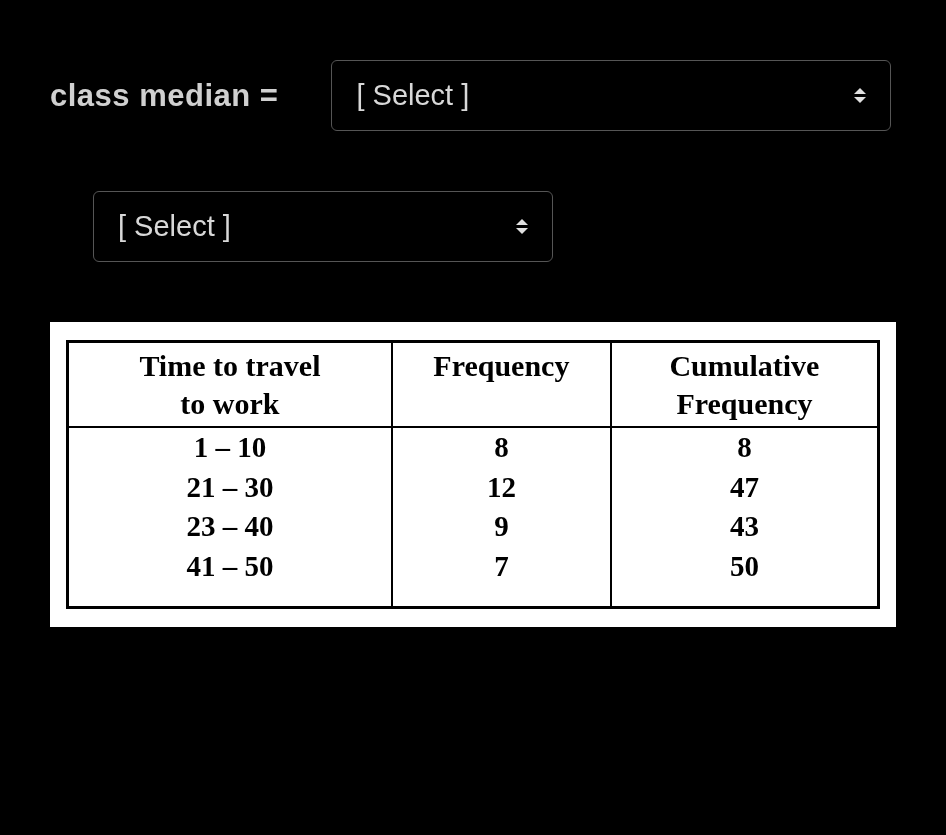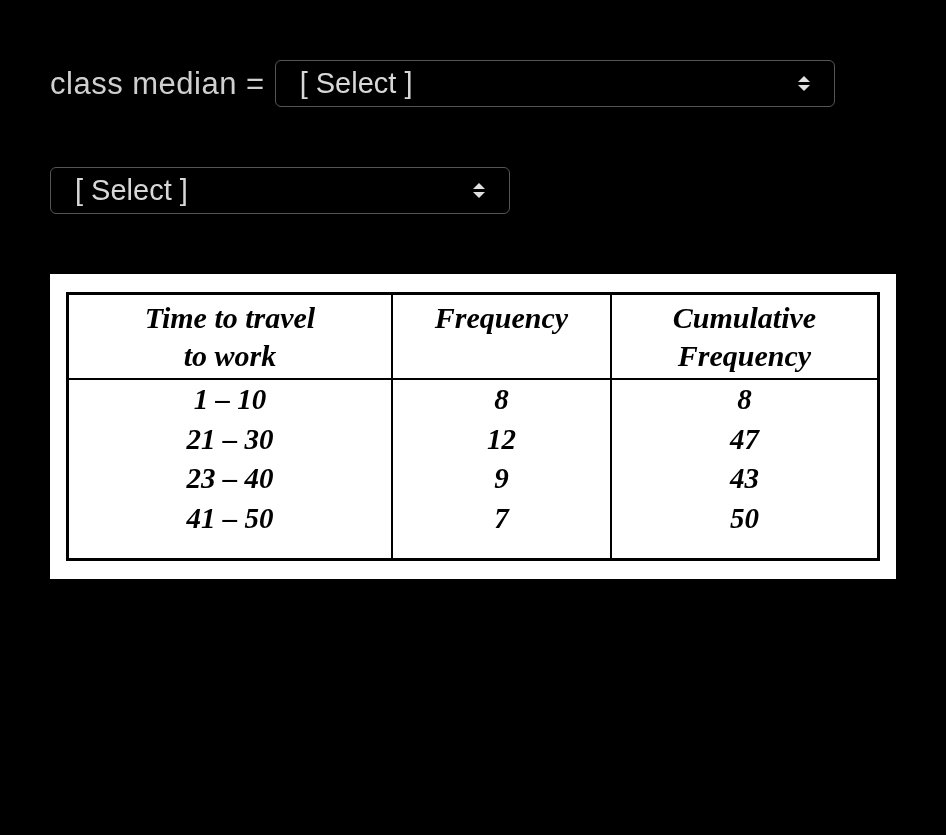--- a/index.html
+++ b/index.html
@@ -15,40 +15,41 @@
       color: #c8c8c8;
       padding: 60px 50px;
     }
     .form-row {
       display: flex;
       align-items: center;
       margin-bottom: 60px;
     }
     .form-label {
       font-size: 31px;
-      font-weight: 400;
+      font-weight: 700;
       color: #d0d0d0;
       margin-right: 10px;
       letter-spacing: 0.5px;
     }
     .form-label.caps {
       letter-spacing: 1px;
     }
     .select-box {
       display: flex;
       align-items: center;
       justify-content: space-between;
       border: 1px solid #555;
       border-radius: 6px;
-      padding: 6px 24px;
+      padding: 18px 24px;
       font-size: 29px;
       color: #d8d8d8;
       font-weight: 300;
       min-width: 460px;
       cursor: pointer;
+      margin-left: 43px;
     }
     .select-box.wide {
       flex: 1;
       max-width: 560px;
     }
     .chevrons {
       display: flex;
       flex-direction: column;
       align-items: center;
       gap: 0px;
@@ -71,21 +72,20 @@
       background: #fff;
       padding: 18px 16px;
       margin-top: 10px;
     }
     table {
       width: 100%;
       border-collapse: collapse;
       border: 3px solid #000;
       color: #000;
       font-family: "Times New Roman", Times, serif;
-      font-style: italic;
     }
     th {
       font-size: 30px;
       font-weight: bold;
       text-align: center;
       padding: 4px 10px;
       border-left: 2px solid #000;
       border-right: 2px solid #000;
       border-bottom: 2px solid #000;
       line-height: 1.25;

